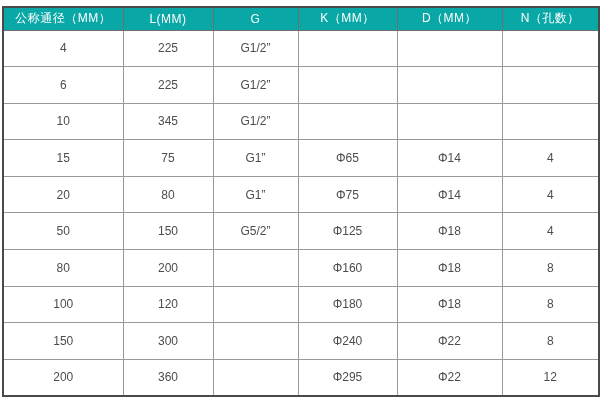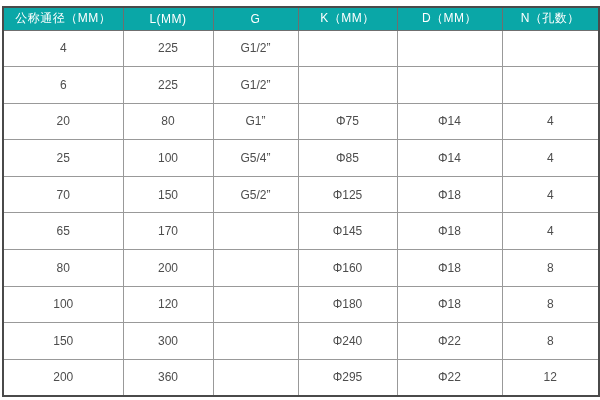--- a/index.html
+++ b/index.html
@@ -81,48 +81,48 @@
         </tr>
         <tr>
           <td>6</td>
           <td>225</td>
           <td>G1/2”</td>
           <td></td>
           <td></td>
           <td></td>
         </tr>
         <tr>
+          <td>10</td>
+          <td>345</td>
+          <td>G1/2”</td>
+          <td></td>
+          <td></td>
+          <td></td>
+        </tr>
+        <tr>
+          <td>15</td>
+          <td>75</td>
+          <td>G1”</td>
+          <td>Φ65</td>
+          <td>Φ14</td>
+          <td>4</td>
+        </tr>
+        <tr>
           <td>20</td>
           <td>80</td>
           <td>G1”</td>
           <td>Φ75</td>
           <td>Φ14</td>
           <td>4</td>
         </tr>
         <tr>
-          <td>25</td>
-          <td>100</td>
-          <td>G5/4”</td>
-          <td>Φ85</td>
-          <td>Φ14</td>
-          <td>4</td>
-        </tr>
-        <tr>
-          <td>70</td>
+          <td>50</td>
           <td>150</td>
           <td>G5/2”</td>
           <td>Φ125</td>
-          <td>Φ18</td>
-          <td>4</td>
-        </tr>
-        <tr>
-          <td>65</td>
-          <td>170</td>
-          <td></td>
-          <td>Φ145</td>
           <td>Φ18</td>
           <td>4</td>
         </tr>
         <tr>
           <td>80</td>
           <td>200</td>
           <td></td>
           <td>Φ160</td>
           <td>Φ18</td>
           <td>8</td>

